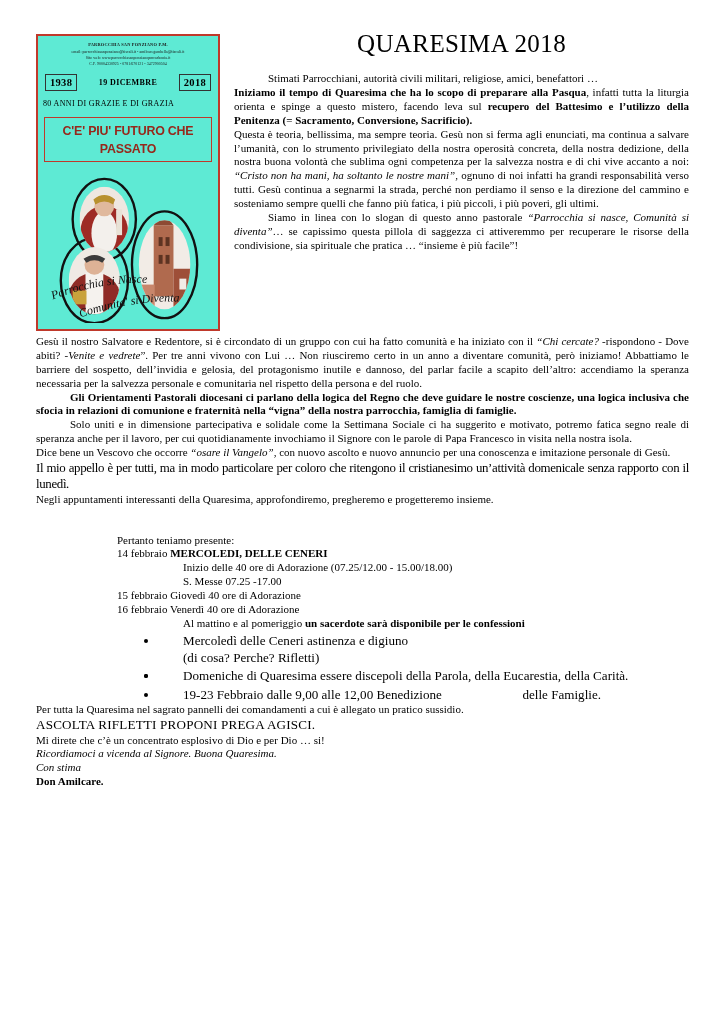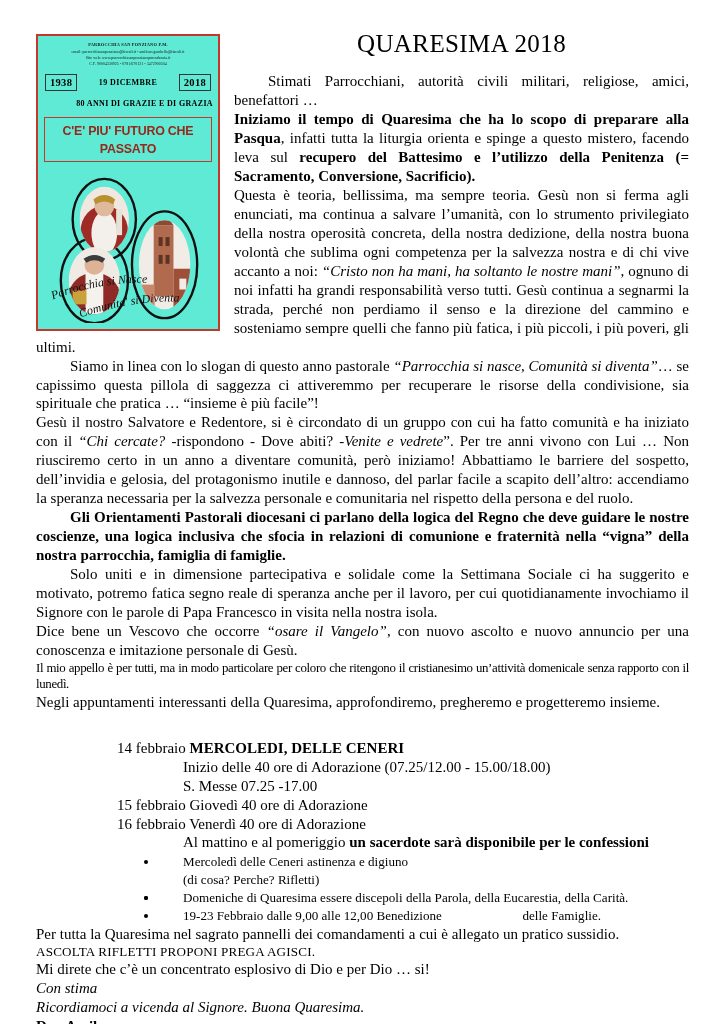--- a/index.html
+++ b/index.html
@@ -22,41 +22,41 @@
   .lb-years{
     display:flex;align-items:center;justify-content:space-between;
     margin:7px 2px 0 2px;
   }
   .yr{
     border:1px solid #333;padding:1px 4px;font-size:10.5px;font-weight:bold;
     letter-spacing:.3px;line-height:1.25;
   }
   .yr-mid{font-size:8px;font-weight:bold;letter-spacing:.4px;}
   .lb-sub{
-    text-align:right;font-size:8px;font-weight:bold;letter-spacing:.35px;
+    text-align:left;font-size:8px;font-weight:normal;letter-spacing:.35px;
     margin-top:8px;
   }
   .lb-banner{
     margin:9px 1px 11px 1px;border:1.6px solid #c0392b;padding:3px 2px 4px;
     text-align:center;
   }
   .lb-banner span{
     font-family:"Liberation Sans","DejaVu Sans",sans-serif;
     font-size:12.4px;font-weight:bold;color:#96281b;letter-spacing:-.2px;
   }
   .lb-art{position:relative;height:150px;margin-top:2px;}
   .lb-art svg{display:block;width:100%;height:100%;}
 
   
   .title{
     text-align:center;font-size:25px;letter-spacing:.4px;
     margin:2px 0 14px 0;font-weight:normal;
   }
   .title-wrap{margin-left:196px;}
-  p{margin:0;text-align:justify;font-size:15px;line-height:1.265;}
+  p{margin:0;text-align:justify;font-size:11px;line-height:1.265;}
   .ind{text-indent:34px;}
   .b{font-weight:bold;}
   .i{font-style:italic;}
   .narrow{font-stretch:condensed;letter-spacing:-.35px;font-size:12.9px;}
 
   .clearfix:after{content:"";display:block;clear:both;}
 
   
   .sched{margin-top:27px;padding-left:81px;font-size:13.1px;line-height:1.30;}
   .sched p{text-align:left;}
@@ -182,20 +182,21 @@
 
   <p class="ind"><span>Solo uniti e in dimensione partecipativa e solidale come la Settimana Sociale ci ha suggerito e motivato, potremo fatica segno reale di speranza anche per il lavoro, per cui quotidianamente invochiamo il Signore con le parole di Papa Francesco in visita nella nostra isola.</span></p>
 
   <p><span>Dice bene un Vescovo che occorre </span><span class="i">“osare il Vangelo”</span><span>, con nuovo ascolto e nuovo annuncio per una conoscenza e imitazione personale di Gesù.</span></p>
 
   <p class="narrow"><span>Il mio appello è per tutti, ma in modo particolare per coloro che ritengono il cristianesimo un’attività domenicale senza rapporto con il lunedì.</span></p>
 
   <p><span>Negli appuntamenti interessanti della Quaresima, approfondiremo, pregheremo e progetteremo insieme.</span></p>
 
   <div class="sched">
+    <p>Pertanto teniamo presente:</p>
 
     <p><span>14 febbraio </span><span class="b">MERCOLEDI, DELLE CENERI</span></p>
 
     <p class="sched-in1">Inizio delle 40 ore di Adorazione (07.25/12.00 - 15.00/18.00)</p>
     <p class="sched-in1">S. Messe 07.25 -17.00</p>
 
     <p>15 febbraio  Giovedì 40 ore di Adorazione</p>
     <p>16 febbraio  Venerdì 40 ore di Adorazione</p>
 
     <p class="sched-in1"><span>Al mattino e al pomeriggio </span><span class="b">un sacerdote sarà disponibile per le confessioni</span></p>
@@ -219,18 +220,18 @@
         <span class="gap-wide"></span>
         <span>delle Famiglie.</span>
       </li>
     </ul>
   </div>
 
   <div class="tail">
     <p>Per tutta la Quaresima nel sagrato pannelli dei comandamenti a cui è allegato un pratico sussidio.</p>
     <p class="center-bold">ASCOLTA RIFLETTI PROPONI PREGA AGISCI.</p>
     <p>Mi direte che c’è un concentrato esplosivo di Dio e per Dio … si!</p>
+    <p class="i">Ricordiamoci a vicenda al Signore. Buona Quaresima.</p>
     <p class="i">Con stima</p>
-    <p class="i">Ricordiamoci a vicenda al Signore. Buona Quaresima.</p>
     <p class="b">Don Amilcare.</p>
   </div>
 
 </div>
 
 </body></html>

